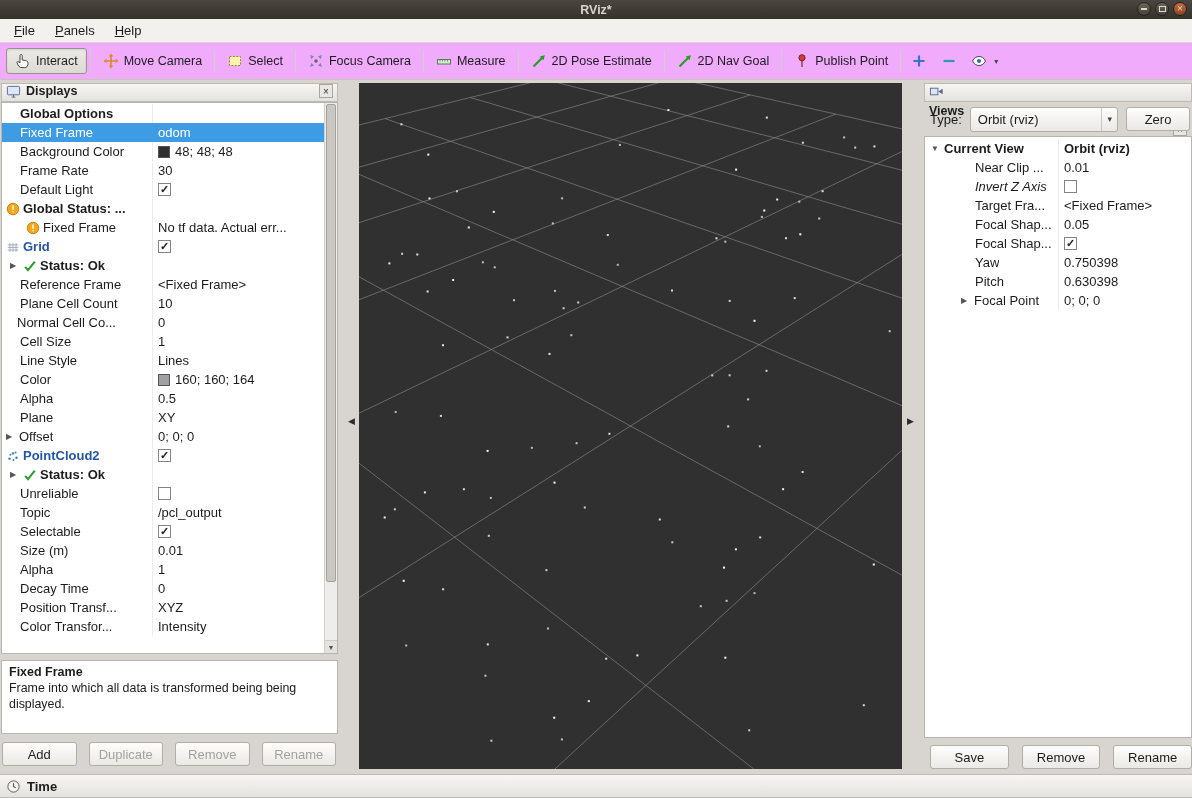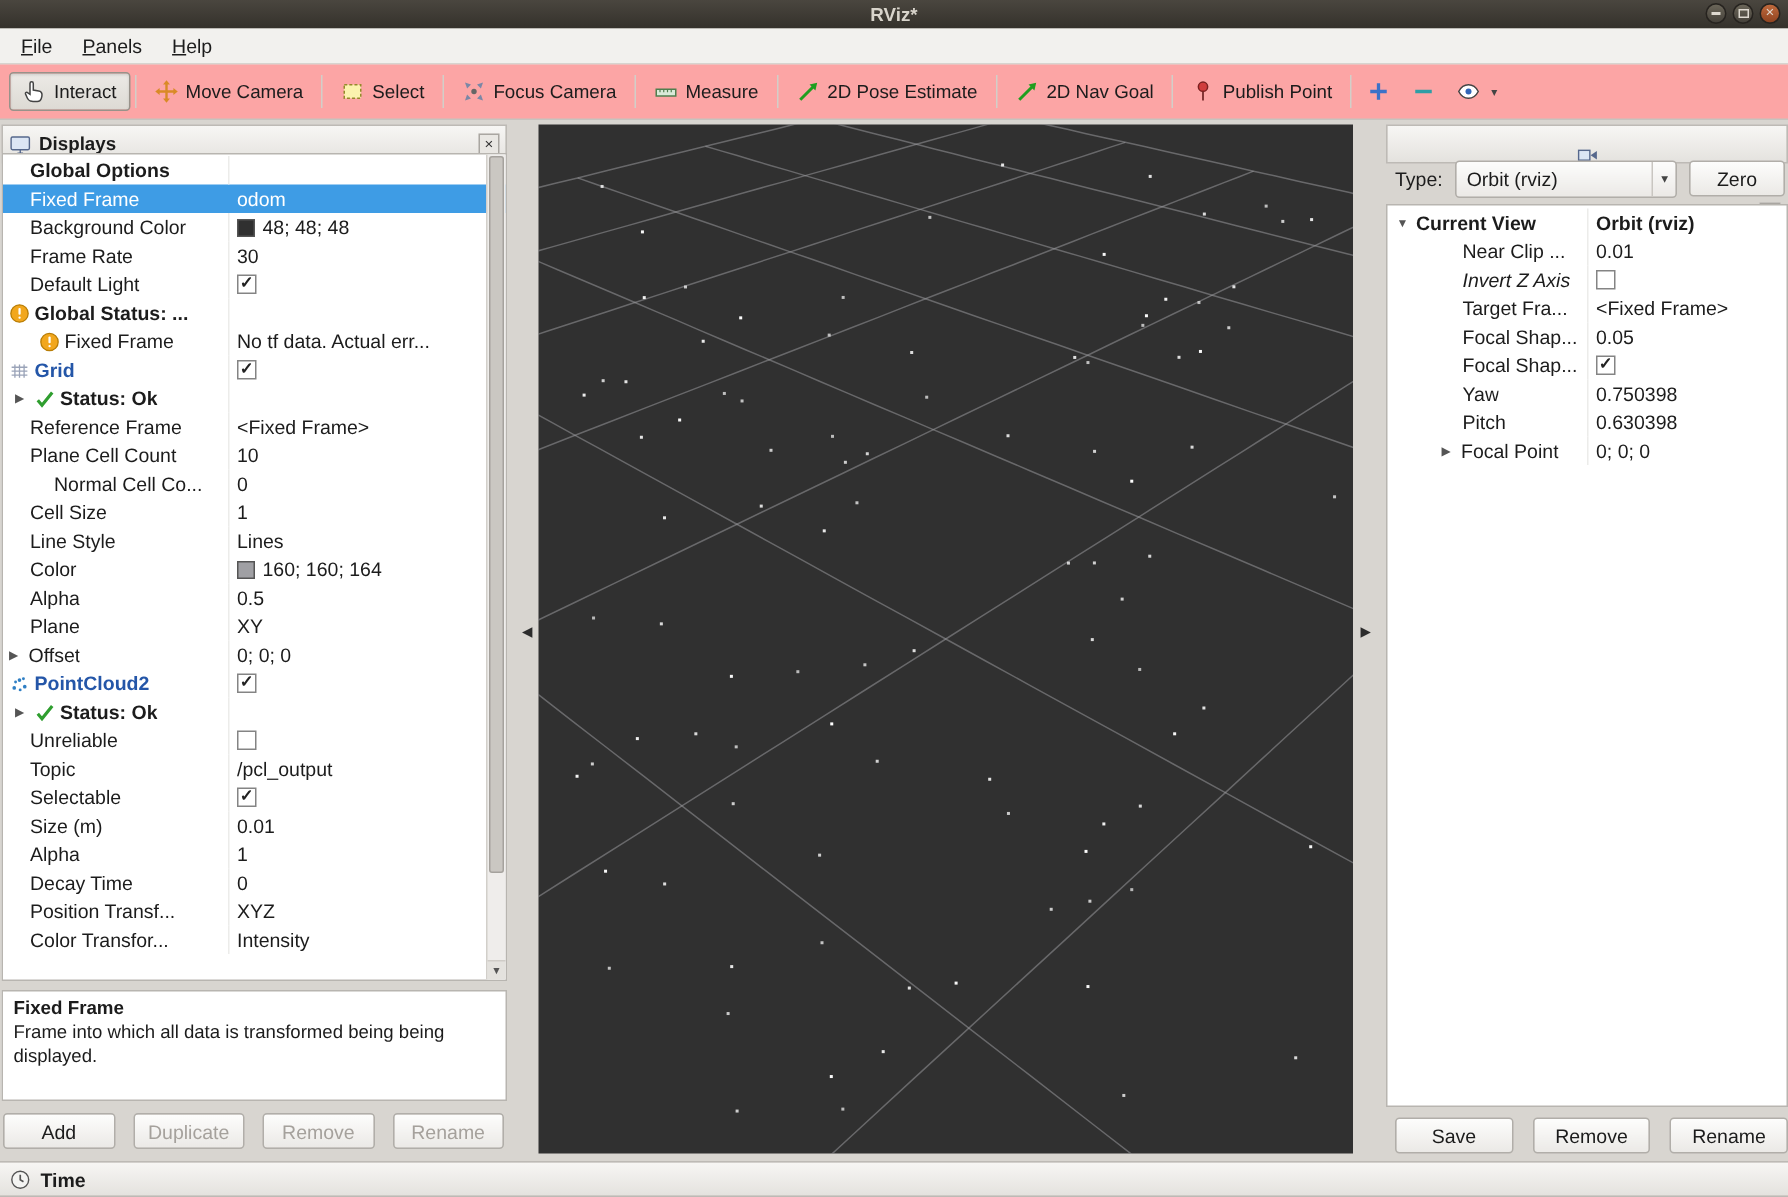--- a/index.html
+++ b/index.html
@@ -21,36 +21,36 @@
   .g-min { width:6px; height:2px; background:#ded9d0; display:block; }
   .g-max { width:7px; height:6px; border:1px solid #ded9d0; display:block; }
 
   
   .menubar { position:absolute; top:19px; left:0; width:100%; height:24px;
     background:#f2f1ee; border-bottom:1px solid #d7d4cf; display:flex; align-items:center; padding-left:4px; }
   .mitem { padding:3px 10px; font-size:13px; cursor:default; }
   .mitem::first-letter { text-decoration:underline; }
 
   .toolbar { position:absolute; top:43px; left:0; width:100%; height:37px;
-    background:#fca5a5; border-bottom:1px solid #c6c3be; display:flex; align-items:center; padding-left:6px; }
+    background:#f0abfc; border-bottom:1px solid #c6c3be; display:flex; align-items:center; padding-left:6px; }
   .tbtn { display:flex; align-items:center; gap:5px; padding:4px 8px; border-radius:3px;
     border:1px solid transparent; font-size:12.5px; }
   .tbtn.active { border:1px solid #98928a; background:linear-gradient(#eceae6,#dddad4);
     box-shadow:inset 0 1px 2px rgba(0,0,0,.12); }
   .tbtn.icononly { padding:4px 6px; }
   .ticon { width:16px; height:16px; display:inline-flex; }
   .ticon svg { width:16px; height:16px; }
   .tsep { width:1px; height:22px; background:#d2cfc9; margin:0 3px; }
   .dd { font-size:8px; color:#444; margin-left:2px; }
 
   
   .main { position:absolute; top:80px; left:0; width:100%; height:694px; background:#d8d5d0; }
 
   .panel { position:absolute; }
-  .phead { display:flex; align-items:center; gap:5px; padding:12px 4px; height:19px;
+  .phead { display:flex; align-items:flex-start; gap:5px; padding:0 4px; height:19px;
     background:linear-gradient(#f7f6f4,#e4e2de); border:1px solid #bdbab5;
     font-weight:bold; font-size:12.5px; }
   .picon { width:15px; height:15px; display:inline-flex; }
   .picon svg { width:15px; height:15px; }
   .pclose { margin-left:auto; width:14px; height:14px; border:1px solid #a9a6a1;
     background:#e9e7e3; display:flex; align-items:center; justify-content:center;
     font-size:10px; color:#333; font-weight:normal; }
 
   .displays { left:1px; top:3px; width:337px; height:683px; }
   .displays .phead { position:absolute; top:0; left:0; right:0; }
@@ -382,21 +382,21 @@
           <div class="trow">
             <div class="tkey" style="width: 150px; padding-left: 4px;">
               <span class="tspace"></span>
               <span class="tname">Plane Cell Count</span>
             </div>
             <div class="tval">
               <span class="vtext">10</span>
             </div>
           </div>
           <div class="trow">
-            <div class="tkey" style="width: 150px; padding-left: 20px;">
+            <div class="tkey" style="width: 150px; padding-left: 1px;">
               <span class="tspace"></span>
               <span class="tname">Normal Cell Co...</span>
             </div>
             <div class="tval">
               <span class="vtext">0</span>
             </div>
           </div>
           <div class="trow">
             <div class="tkey" style="width: 150px; padding-left: 4px;">
               <span class="tspace"></span>

